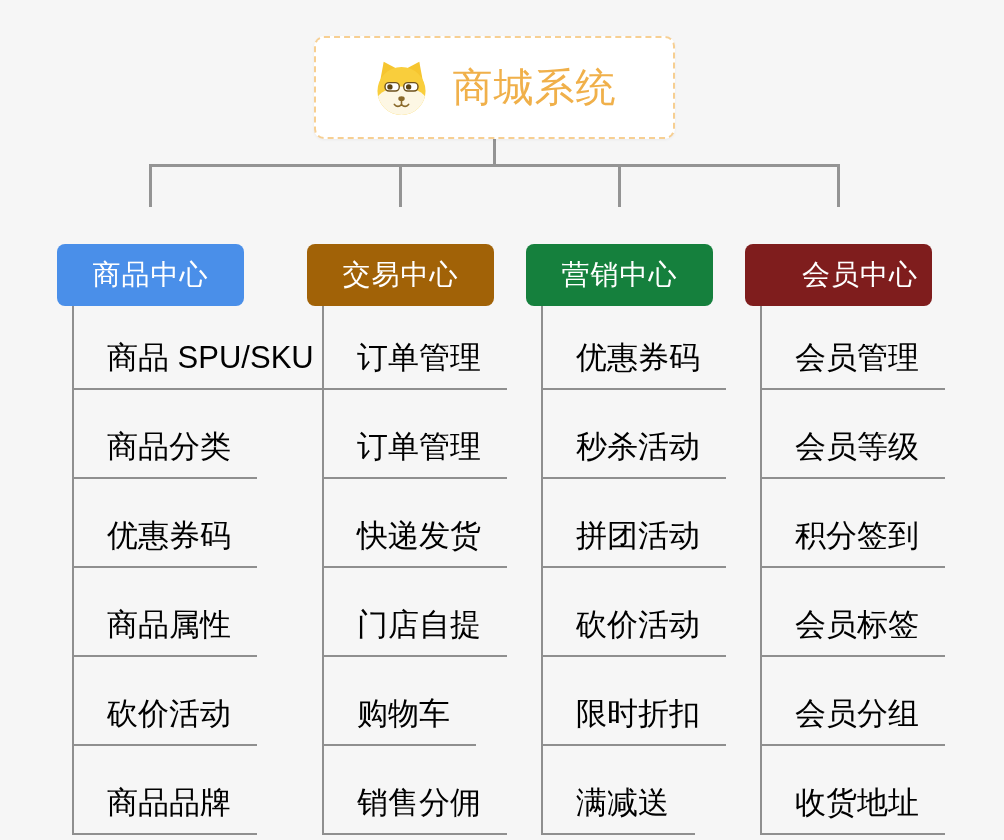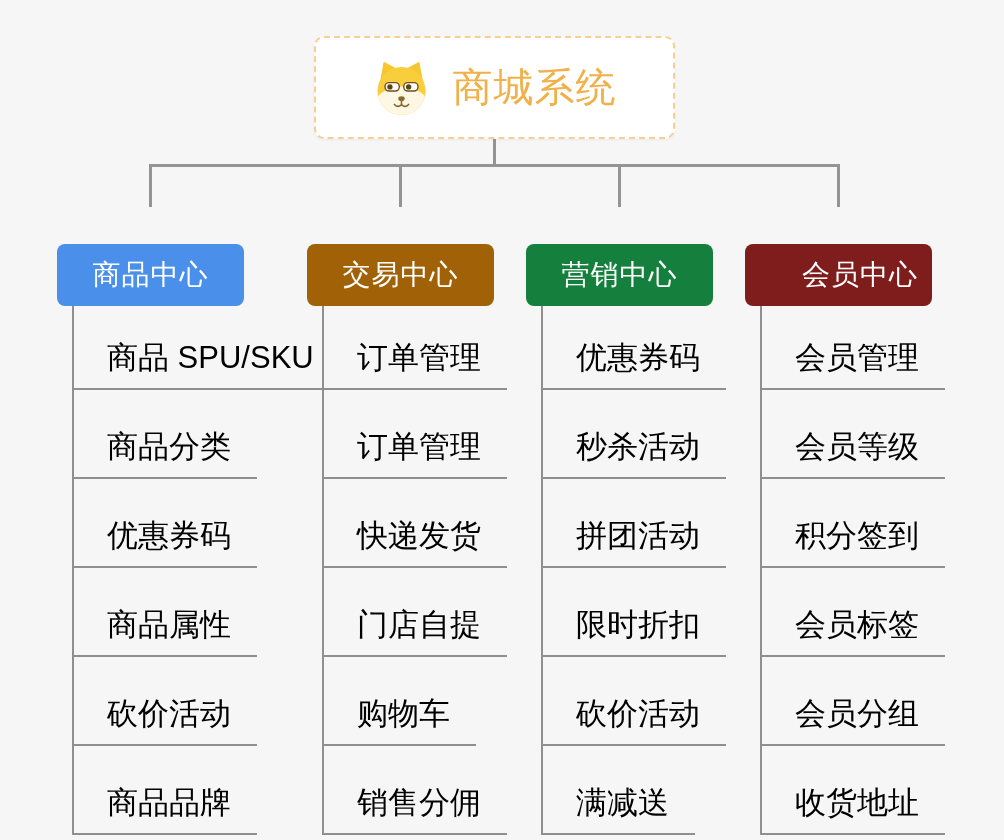--- a/index.html
+++ b/index.html
@@ -171,24 +171,24 @@
       <div class="item">
           <span class="item-label">优惠券码</span>
         </div>
       <div class="item">
           <span class="item-label">秒杀活动</span>
         </div>
       <div class="item">
           <span class="item-label">拼团活动</span>
         </div>
       <div class="item">
+          <span class="item-label">砍价活动</span>
+        </div>
+      <div class="item">
           <span class="item-label">限时折扣</span>
-        </div>
-      <div class="item">
-          <span class="item-label">砍价活动</span>
         </div>
       <div class="item">
           <span class="item-label">满减送</span>
         </div>
     </div>
   </div>
 
   <div class="branch" style="left:745px">
     <div class="branch-head" style="background-color: #7f1d1d; padding-left: 43px;">
       <span>会员中心</span>

